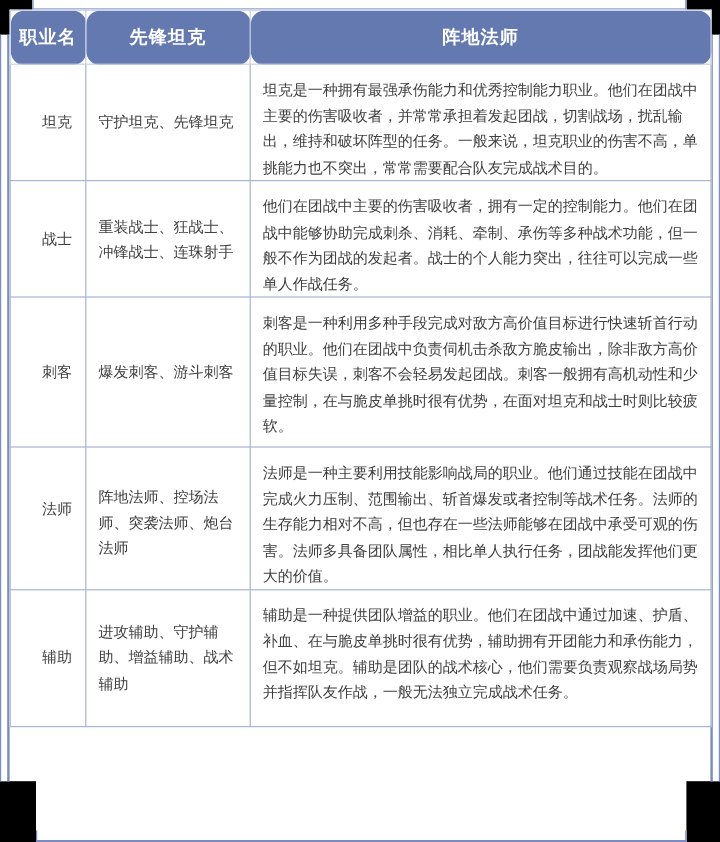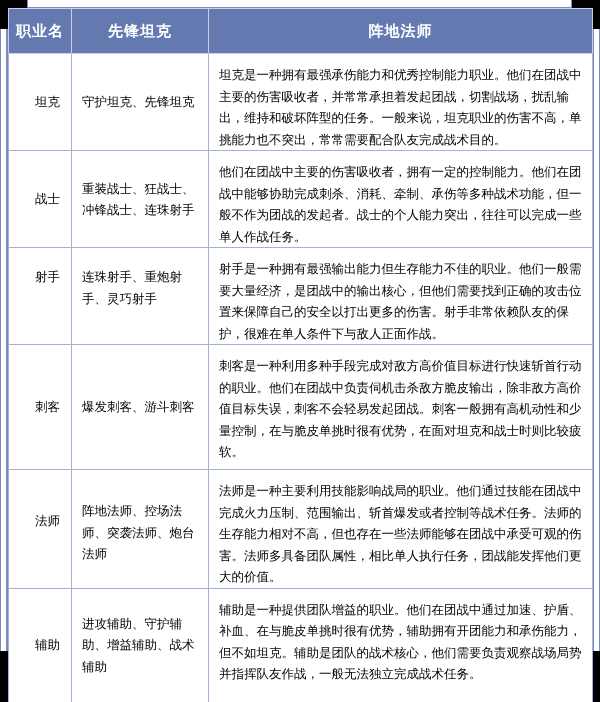--- a/index.html
+++ b/index.html
@@ -15,23 +15,24 @@
   .strip-bottom { position:absolute; left:30px; top:692px; width:542px; height:10px; background:#fff; border-bottom:2px solid #7a8cbf; box-sizing:border-box; border-left:1px solid #7a8cbf; border-right:1px solid #7a8cbf;}
   table {
     position:absolute; left:8px; top:8px; width:584px;
     border-collapse:collapse; table-layout:fixed; background:#fff;
   }
   th, td { border:1px solid #a7b3d6;padding-left:16px; }
   th {
     background:#6479b0; color:#ffffff; font-weight:bold; font-size:15px;
     height:44px; padding:0; text-align:center; letter-spacing:1px;
     border-color:#c8d0e8;
+    border-radius:11px;
   }
   td {
-    color:#000000; font-size:12.5px; line-height:21.5px; vertical-align:middle;
+    color:#404040; font-size:12.5px; line-height:21.5px; vertical-align:middle;
   }
   td.name { text-align:center; }
   td.sub { padding:0 8px 0 10px; }
   td.def { padding:0 8px 0 10px; vertical-align:top; padding-top:10px; }
   td.sub-top { vertical-align:top; padding-top:18px; }
 </style>
 </head>
 <body>
 
 <div class="corner" style="left:0;top:0;width:27px;height:29px;"></div>
@@ -60,25 +61,20 @@
     <tr style="height:92px">
       <td class="name">坦克</td>
       <td class="sub">守护坦克、先锋坦克</td>
       <td class="def">坦克是一种拥有最强承伤能力和优秀控制能力职业。他们在团战中主要的伤害吸收者，并常常承担着发起团战，切割战场，扰乱输出，维持和破坏阵型的任务。一般来说，坦克职业的伤害不高，单挑能力也不突出，常常需要配合队友完成战术目的。</td>
     </tr>
     <tr style="height:96px">
       <td class="name">战士</td>
       <td class="sub">重装战士、狂战士、冲锋战士、连珠射手</td>
       <td class="def">他们在团战中主要的伤害吸收者，拥有一定的控制能力。他们在团战中能够协助完成刺杀、消耗、牵制、承伤等多种战术功能，但一般不作为团战的发起者。战士的个人能力突出，往往可以完成一些单人作战任务。</td>
     </tr>
-    <tr style="height:95px">
-      <td class="name sub-top">射手</td>
-      <td class="sub sub-top">连珠射手、重炮射手、灵巧射手</td>
-      <td class="def">射手是一种拥有最强输出能力但生存能力不佳的职业。他们一般需要大量经济，是团战中的输出核心，但他们需要找到正确的攻击位置来保障自己的安全以打出更多的伤害。射手非常依赖队友的保护，很难在单人条件下与敌人正面作战。</td>
-    </tr>
     <tr style="height:125px">
       <td class="name">刺客</td>
       <td class="sub">爆发刺客、游斗刺客</td>
       <td class="def">刺客是一种利用多种手段完成对敌方高价值目标进行快速斩首行动的职业。他们在团战中负责伺机击杀敌方脆皮输出，除非敌方高价值目标失误，刺客不会轻易发起团战。刺客一般拥有高机动性和少量控制，在与脆皮单挑时很有优势，在面对坦克和战士时则比较疲软。</td>
     </tr>
     <tr style="height:118px">
       <td class="name sub-top" style="padding-top:40px">法师</td>
       <td class="sub sub-top" style="padding-top:30px">阵地法师、控场法师、突袭法师、炮台法师</td>
       <td class="def">法师是一种主要利用技能影响战局的职业。他们通过技能在团战中完成火力压制、范围输出、斩首爆发或者控制等战术任务。法师的生存能力相对不高，但也存在一些法师能够在团战中承受可观的伤害。法师多具备团队属性，相比单人执行任务，团战能发挥他们更大的价值。</td>
     </tr>

